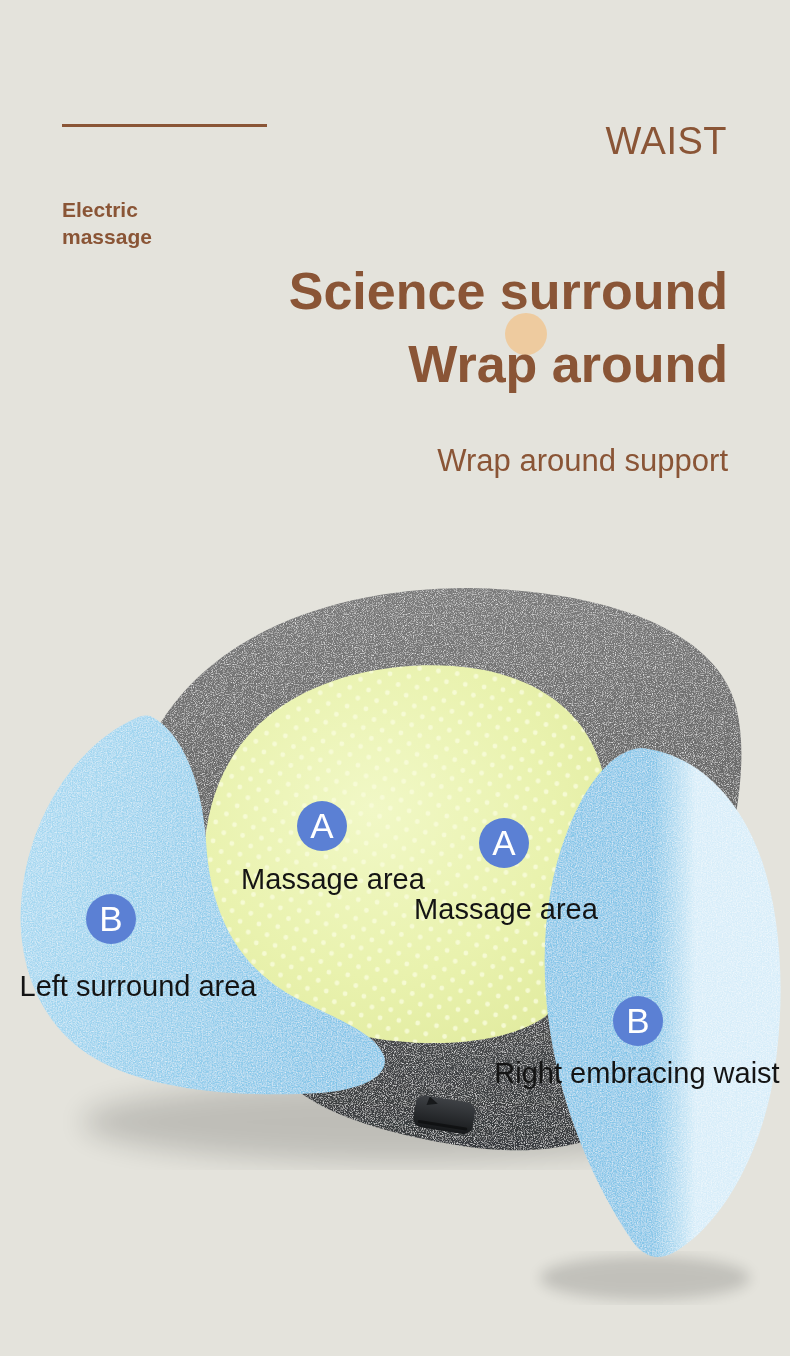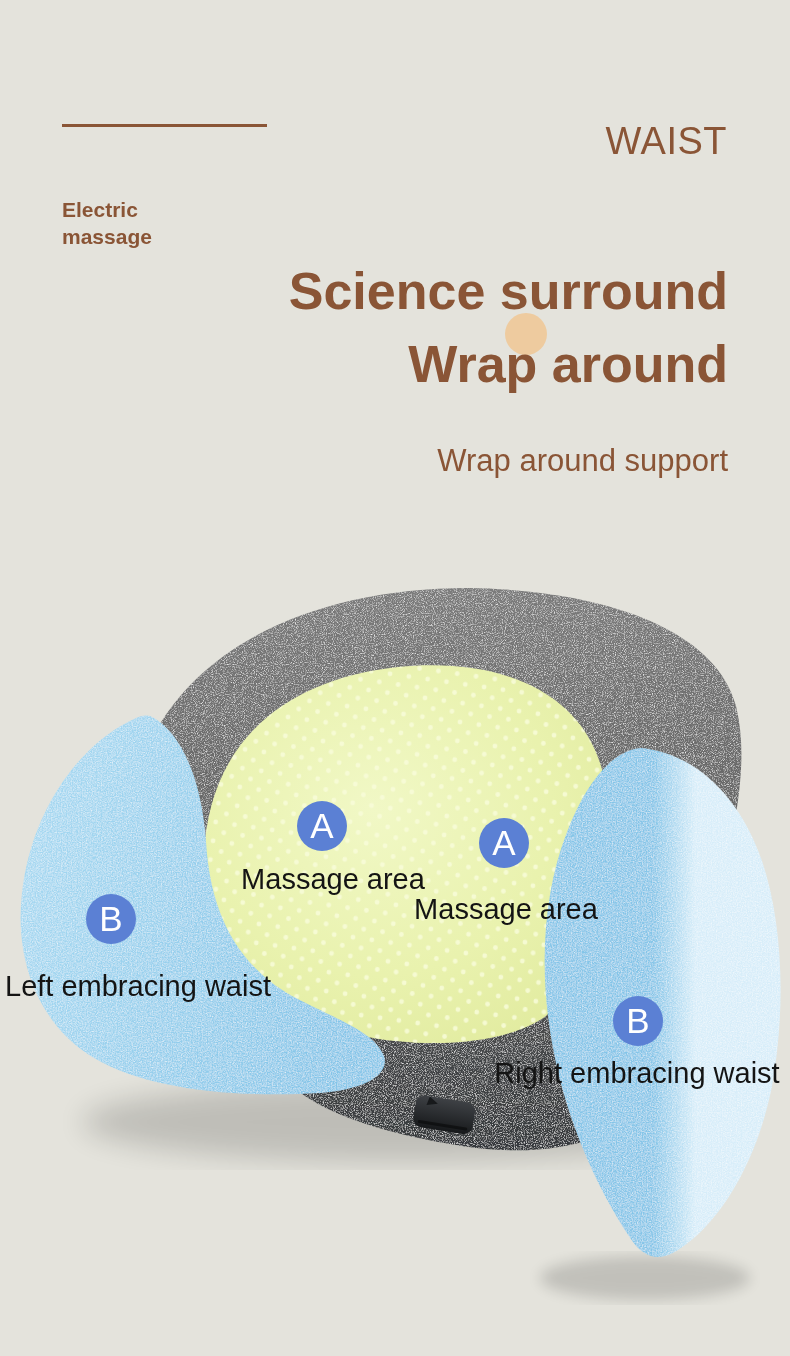--- a/index.html
+++ b/index.html
@@ -162,16 +162,16 @@
     </g>
   </svg>
 
   <div class="badge" style="left:297px;top:801px">A</div>
   <div class="badge" style="left:479px;top:818px">A</div>
   <div class="badge" style="left:86px;top:894px">B</div>
   <div class="badge" style="left:613px;top:996px">B</div>
 
   <div class="area-label" style="left:333px;top:861px">Massage area</div>
   <div class="area-label" style="left:506px;top:891px">Massage area</div>
-  <div class="area-label" style="left:138px;top:968px">Left embracing waist</div>
+  <div class="area-label" style="left:138px;top:968px">Left surround area</div>
   <div class="area-label" style="left:637px;top:1055px">Right embracing waist</div>
 
 </div>
 
 </body></html>

